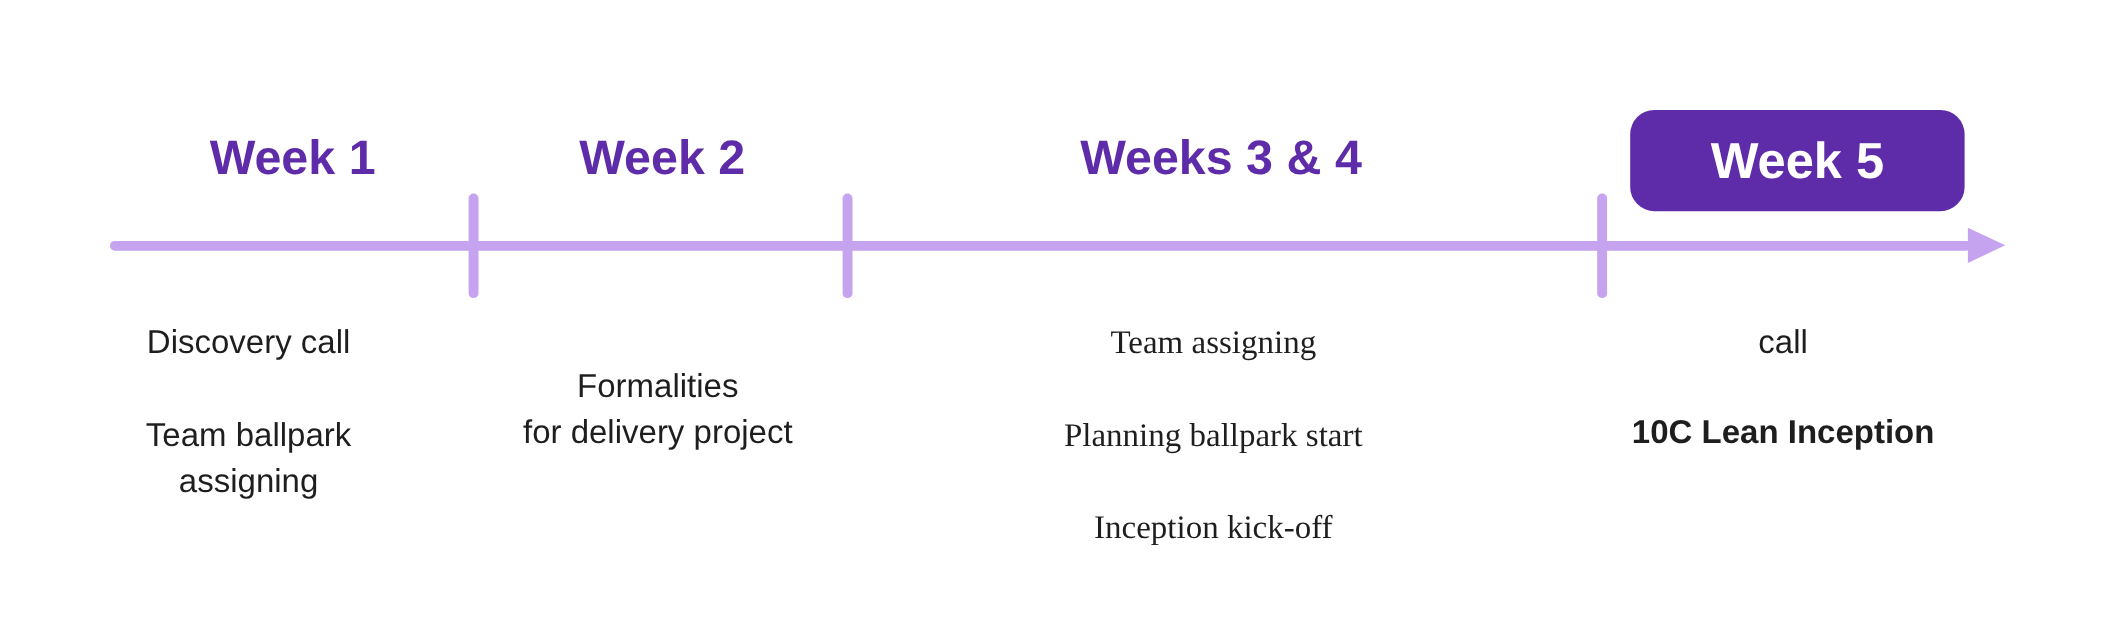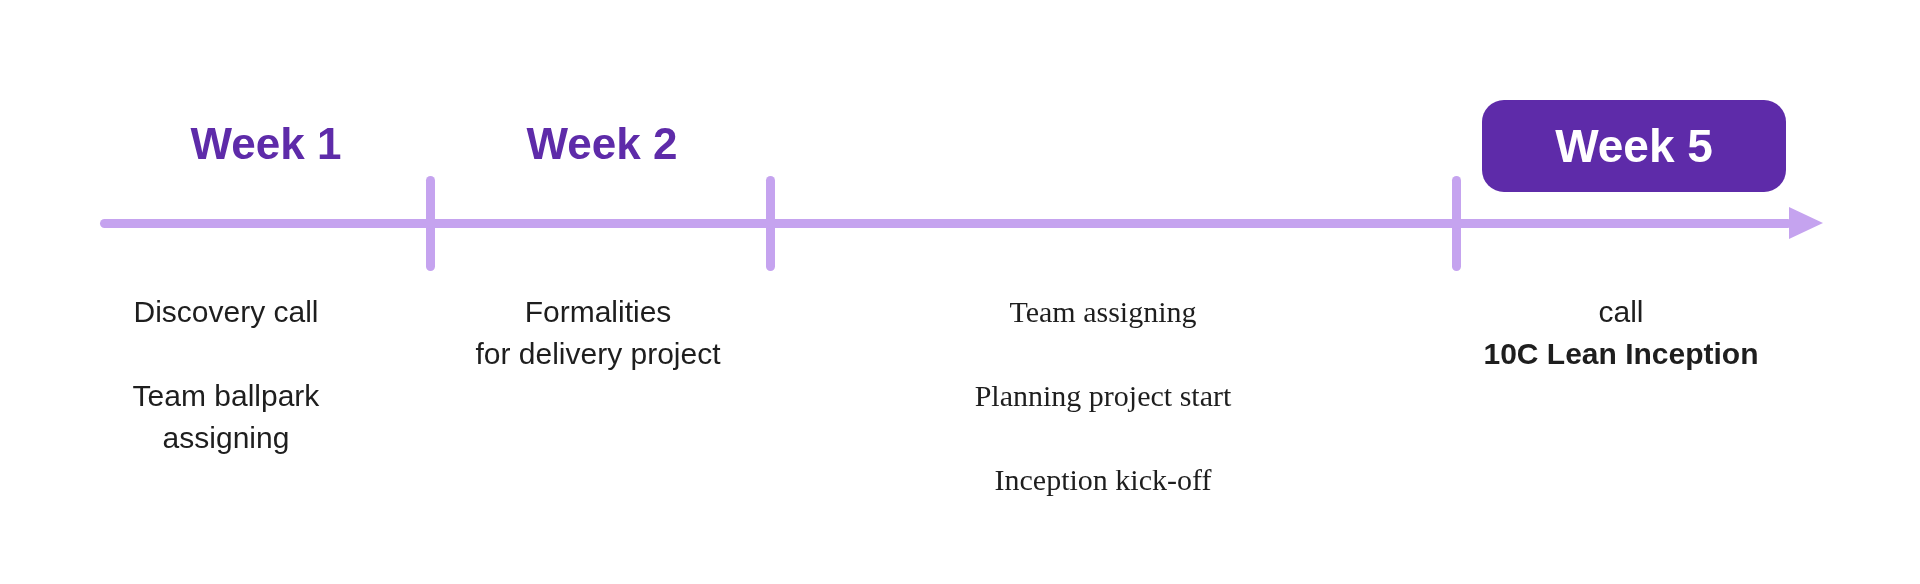--- a/index.html
+++ b/index.html
@@ -91,31 +91,32 @@
     text-align: center;
     font-size: 30px;
     line-height: 42px;
     color: var(--body-text);
   }
   .notes-col.c1 { left: 56px;   width: 340px; }
   .notes-col.c2 { left: 418px;  width: 360px; }
   .notes-col.c3 { left: 873px;  width: 460px; font-family: Liberation Serif, serif; }
   .notes-col.c4 { left: 1411px; width: 420px; }
   .note { margin-bottom: 42px; text-align: center; }
-  .note:last-child { margin-bottom: 0; }
+  .note:last-child { margin-bottom: 0; margin-top: 40px; }
   .note.tight { margin-bottom: 0; }
   .bold { font-weight: 700; }
 </style>
 </head>
 <body>
 
 <div class="canvas">
 
   <div class="week-header w1">Week 1</div>
   <div class="week-header w2">Week 2</div>
+  <div class="week-header w34">Weeks 3 &amp; 4</div>
   <div class="week5-badge">Week 5</div>
 
   <div class="axis-line"></div>
   <div class="tick t1"></div>
   <div class="tick t2"></div>
   <div class="tick t3"></div>
   <div class="arrowhead"></div>
 
   <div class="notes-col c1">
     <div class="note">
@@ -132,21 +133,21 @@
       <span>Formalities</span><br>
       <span>for delivery project</span>
     </div>
   </div>
 
   <div class="notes-col c3">
     <div class="note">
       <span>Team assigning</span>
     </div>
     <div class="note">
-      <span>Planning project start</span>
+      <span>Planning ballpark start</span>
     </div>
     <div class="note">
       <span>Inception kick-off</span>
     </div>
   </div>
 
   <div class="notes-col c4">
     <div class="note tight">
       <span>call</span>
     </div>

